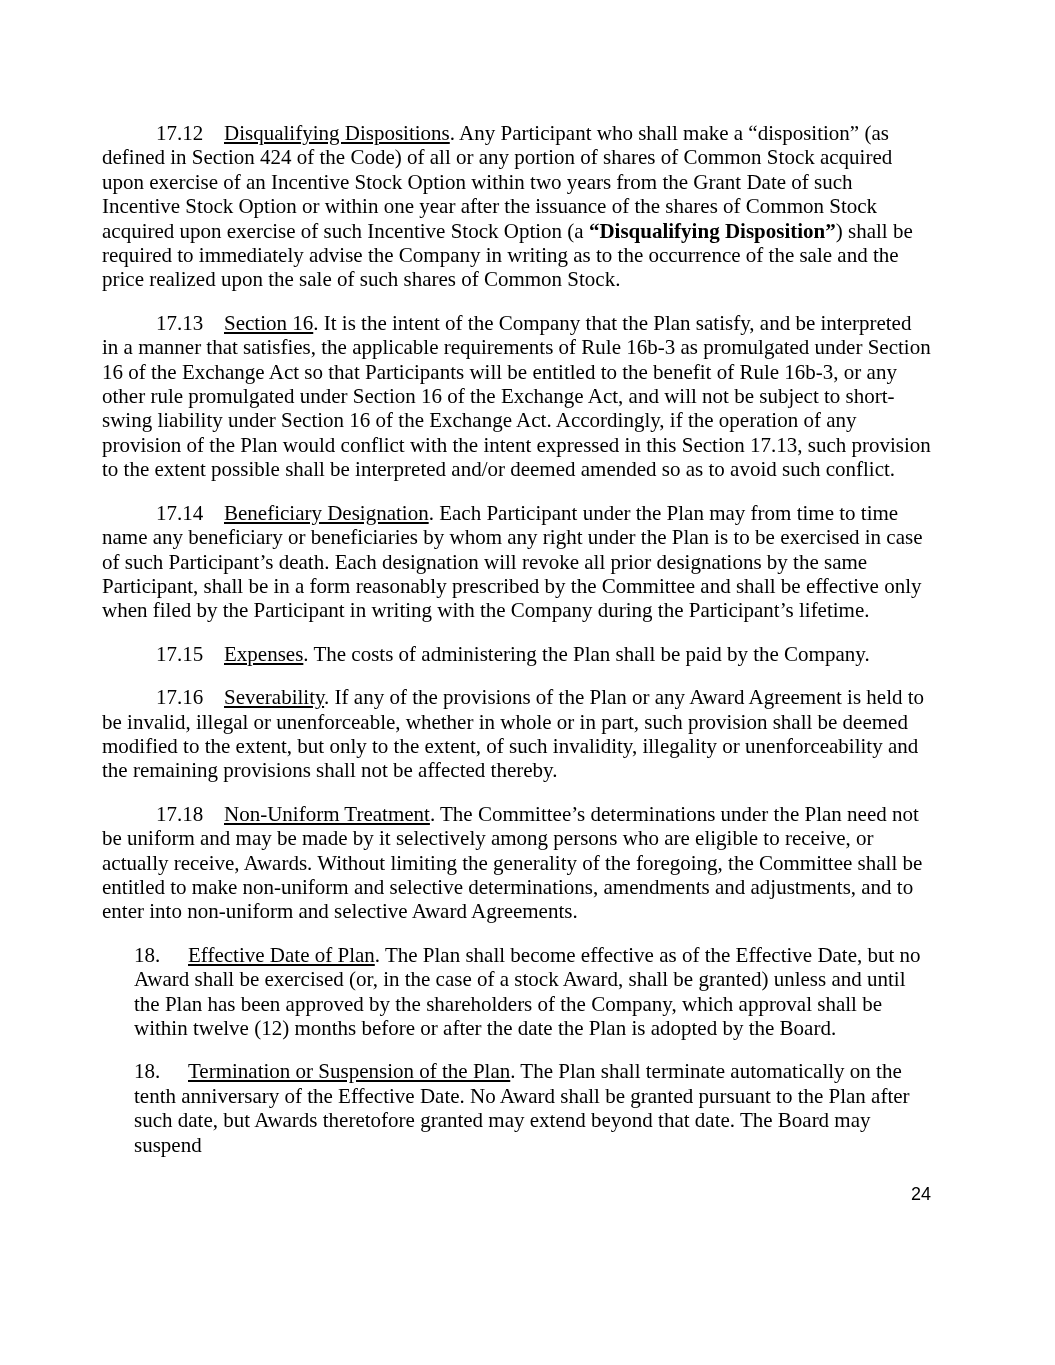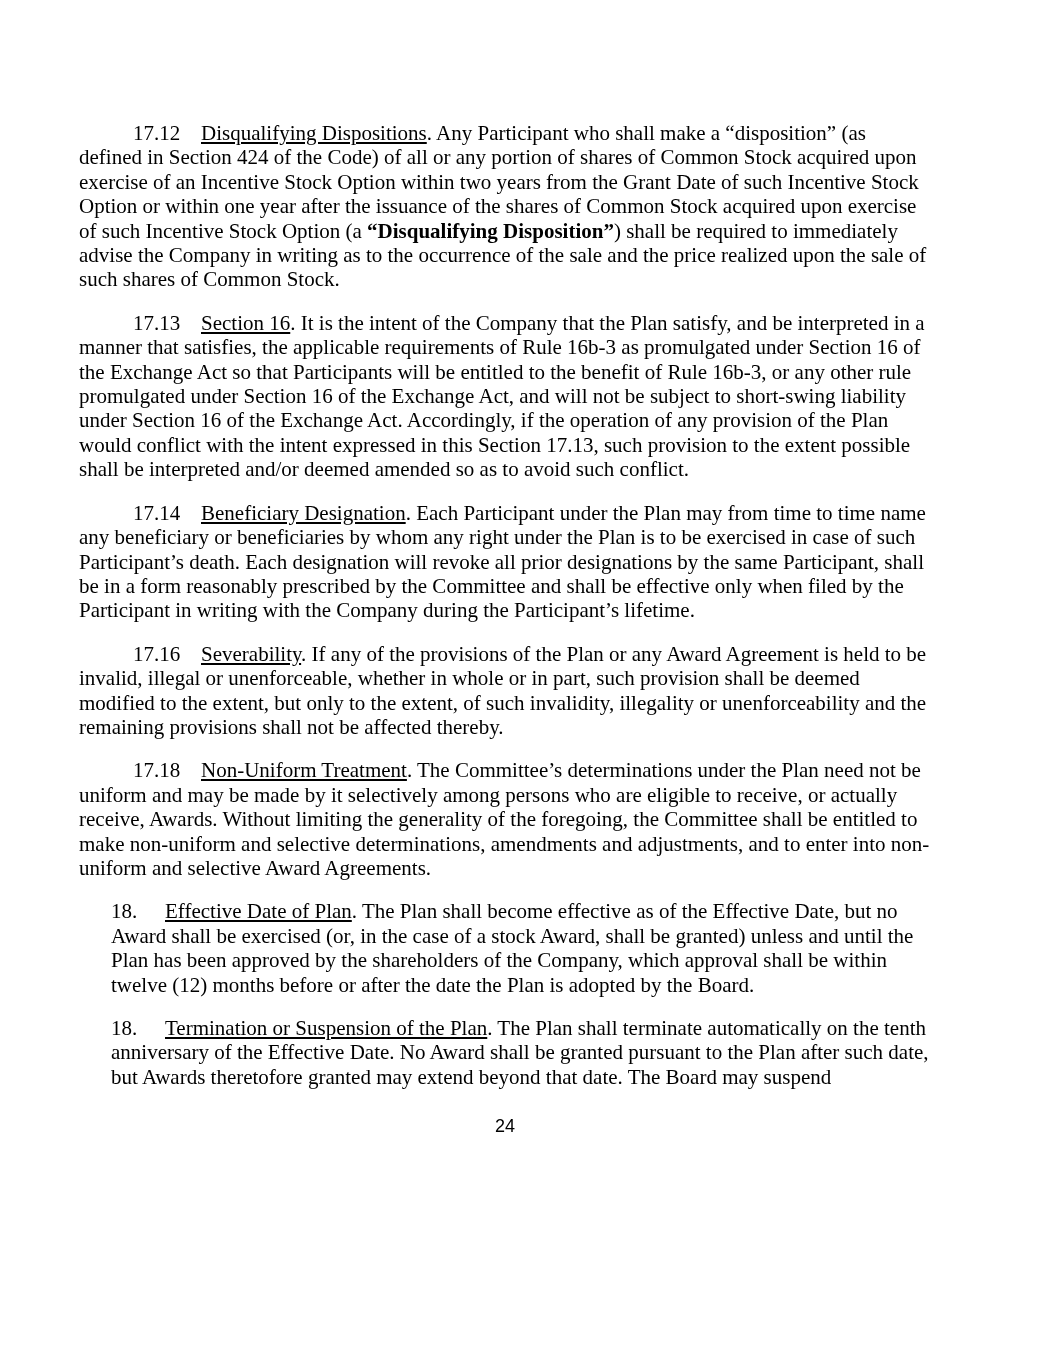--- a/index.html
+++ b/index.html
@@ -11,21 +11,21 @@
     width: 1055px;
     height: 1365px;
     position: relative;
     font-family: "Liberation Serif", serif;
     font-size: 21px;
     line-height: 24.4px;
     color: #000000;
     overflow: hidden;
   }
   .doc {
-    padding: 121px 124px 0 79px;
+    padding: 121px 124px 0 102px;
   }
   p.sec {
     margin: 0 0 19px 0;
     text-align: left;
   }
   p.sec.sub {
     text-indent: 54px;
   }
   p.sec.top {
     text-indent: 0;
@@ -38,21 +38,21 @@
   p.sec.sub .num { width: 68px; }
   p.sec.top .num { width: 54px; }
   .head {
     text-decoration: underline;
   }
   .bold {
     font-weight: bold;
   }
   .page-num {
     margin-top: 25px;
-    text-align: center;
+    text-align: right;
     font-family: "Liberation Sans", sans-serif;
     font-size: 18px;
     line-height: 24px;
   }
 </style>
 </head>
 <body>
 
 <div class="doc">
 
@@ -61,20 +61,23 @@
   </p>
 
   <p class="sec sub">
     <span class="num">17.13</span><span class="head">Section 16</span><span>. It is the intent of the Company that the Plan satisfy, and be interpreted in a manner that satisfies, the applicable requirements of Rule 16b-3 as promulgated under Section 16 of the Exchange Act so that Participants will be entitled to the benefit of Rule 16b-3, or any other rule promulgated under Section 16 of the Exchange Act, and will not be subject to short-swing liability under Section 16 of the Exchange Act. Accordingly, if the operation of any provision of the Plan would conflict with the intent expressed in this Section 17.13, such provision to the extent possible shall be interpreted and/or deemed amended so as to avoid such conflict.</span>
   </p>
 
   <p class="sec sub">
     <span class="num">17.14</span><span class="head">Beneficiary Designation</span><span>. Each Participant under the Plan may from time to time name any beneficiary or beneficiaries by whom any right under the Plan is to be exercised in case of such Participant’s death. Each designation will revoke all prior designations by the same Participant, shall be in a form reasonably prescribed by the Committee and shall be effective only when filed by the Participant in writing with the Company during the Participant’s lifetime.</span>
   </p>
 
+  <p class="sec sub">
+    <span class="num">17.15</span><span class="head">Expenses</span><span>. The costs of administering the Plan shall be paid by the Company.</span>
+  </p>
 
   <p class="sec sub">
     <span class="num">17.16</span><span class="head">Severability</span><span>. If any of the provisions of the Plan or any Award Agreement is held to be invalid, illegal or unenforceable, whether in whole or in part, such provision shall be deemed modified to the extent, but only to the extent, of such invalidity, illegality or unenforceability and the remaining provisions shall not be affected thereby.</span>
   </p>
 
 
   <p class="sec sub">
     <span class="num">17.18</span><span class="head">Non-Uniform Treatment</span><span>. The Committee’s determinations under the Plan need not be uniform and may be made by it selectively among persons who are eligible to receive, or actually receive, Awards. Without limiting the generality of the foregoing, the Committee shall be entitled to make non-uniform and selective determinations, amendments and adjustments, and to enter into non-uniform and selective Award Agreements.</span>
   </p>
 

